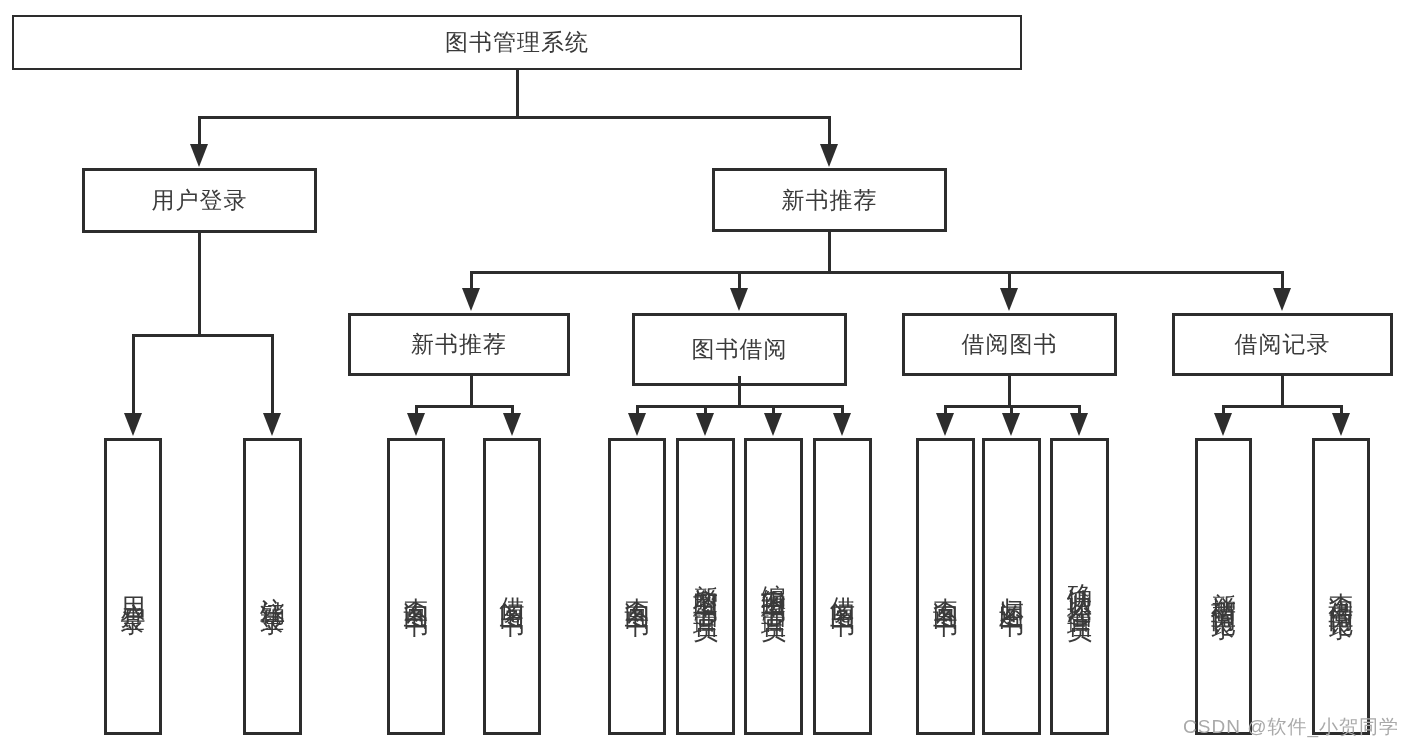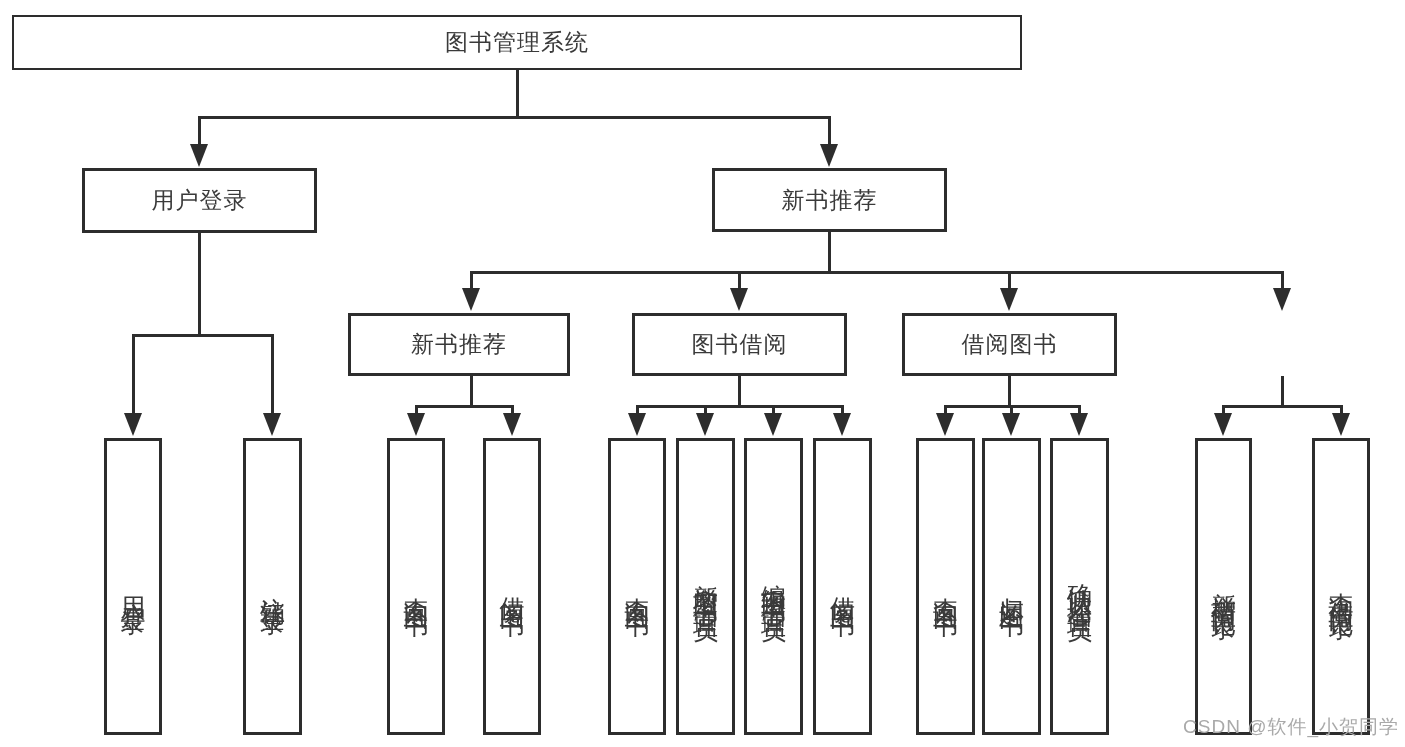--- a/index.html
+++ b/index.html
@@ -69,25 +69,28 @@
   <div class="box" style="left:82px;top:168px;width:235px;height:65px">
     <span class="lbl">用户登录</span>
   </div>
   <div class="box" style="left:712px;top:168px;width:235px;height:64px">
     <span class="lbl">新书推荐</span>
   </div>
 
   <div class="box" style="left:348px;top:313px;width:222px;height:63px">
     <span class="lbl">新书推荐</span>
   </div>
-  <div class="box" style="left:632px;top:313px;width:215px;height:63px">
+  <div class="box" style="left:632px;top:313px;width:215px;height:73px">
     <span class="lbl">图书借阅</span>
   </div>
   <div class="box" style="left:902px;top:313px;width:215px;height:63px">
     <span class="lbl">借阅图书</span>
+  </div>
+  <div class="box" style="left:1172px;top:313px;width:221px;height:63px">
+    <span class="lbl">借阅记录</span>
   </div>
 
   <div class="box v" style="left:104px;top:438px;width:58px;height:297px">
     <span class="lbl">用户登录</span>
   </div>
   <div class="box v" style="left:243px;top:438px;width:59px;height:297px">
     <span class="lbl">注销登录</span>
   </div>
 
   <div class="box v" style="left:387px;top:438px;width:58px;height:297px">

